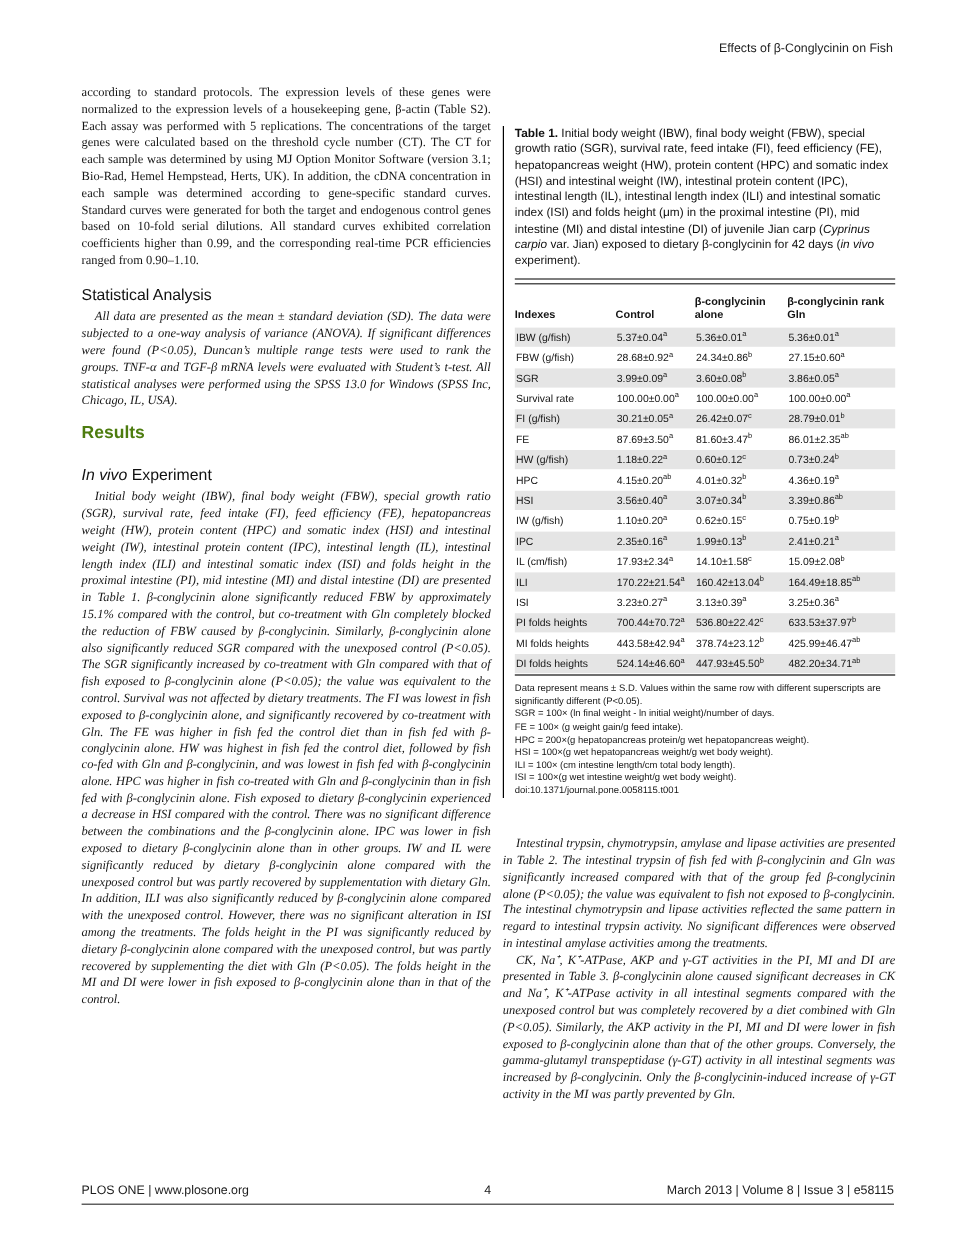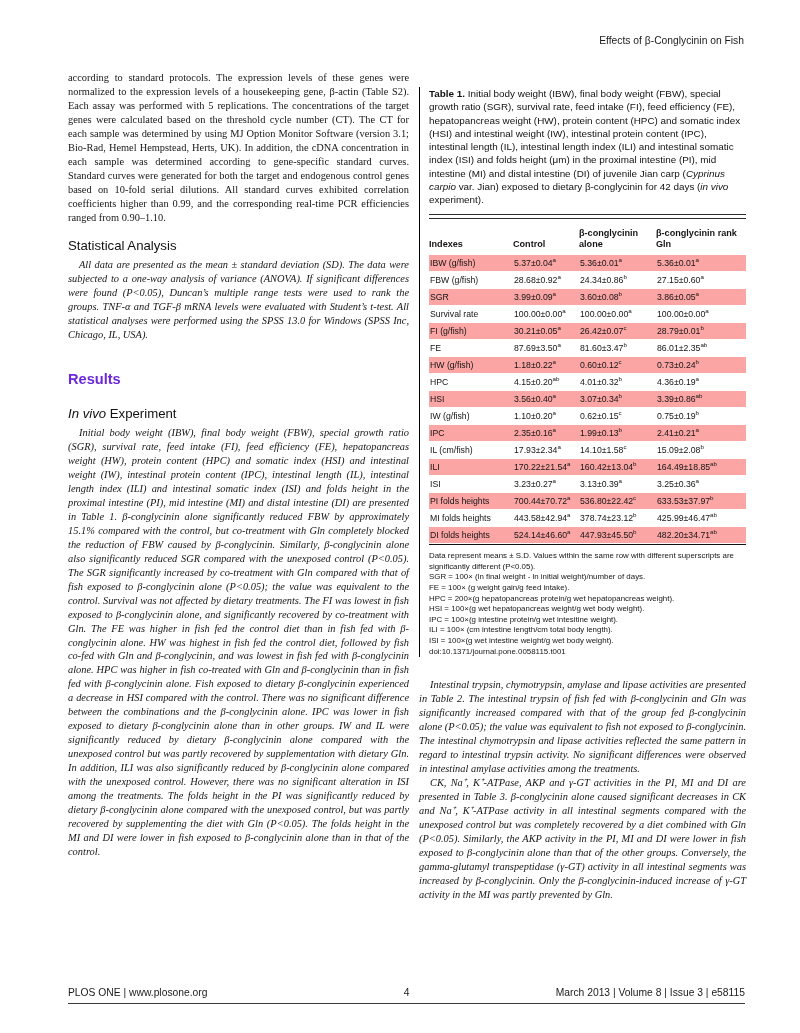--- a/index.html
+++ b/index.html
@@ -6,34 +6,34 @@
   html,body { background:#ffffff; }
   .page {
     position:relative; width:800px; height:1033px; background:#ffffff;
     overflow:hidden; color:#161616;
   }
   .running-head {
     position:absolute; top:35px; right:56px;
     font:10.3px "Liberation Sans", sans-serif; color:#1b1b1b;
   }
   .col-left  { position:absolute; left:68px;  top:71px; width:341px; }
-  .col-right { position:absolute; left:419px; top:53px; width:327px; }
+  .col-right { position:absolute; left:419px; top:71px; width:327px; }
 
   p.body {
     font:10.4px/1.345 "Liberation Serif", serif; text-align:justify;
     color:#161616;
   }
   p.ind { text-indent:11px;font-style:italic; }
   h2.subhead {
     font:13.2px "Liberation Sans", sans-serif; font-weight:normal;
     margin:13px 0 5px; color:#111;
   }
   h1.mainhead {
     font:14.6px "Liberation Sans", sans-serif; font-weight:bold;
-    margin:29px 0 7px; color:#6d28d9;
+    margin:11px 0 7px; color:#4d7c0f;
   }
   .i { font-style:italic; }
   .b { font-weight:bold; }
 
   
   .tableblock { border-left:1px solid #000; padding-left:9px; margin-top:34px; }
   .tcaption { font:9.9px/1.34 "Liberation Sans", sans-serif; color:#111; }
   .rule-thin  { border-top:1px solid #2a2a2a; margin-top:8px; }
   .rule-thin2 { border-top:1px solid #2a2a2a; margin-top:3px; }
   .rule-thick { border-top:1.6px solid #111; }
@@ -41,28 +41,28 @@
   .t1 { font:8.7px "Liberation Sans", sans-serif; color:#141414; margin-top:2px; }
   .thead {
     display:grid; grid-template-columns:84px 66px 77px 1fr;
     font-weight:bold; font-size:9.1px; line-height:1.2;
     align-items:end; padding:7px 0 5px;
   }
   .trow {
     display:grid; grid-template-columns:84px 66px 77px 1fr;
     align-items:center; min-height:16px; margin-bottom:1px;
   }
-  .trow.shade { background:#fca5a5; }
+  .trow.shade { background:#e5e5e5; }
   .trow .td, .trow .tl { padding:2px 2px 2px 1px; white-space:nowrap; }
   .t1 sup { font-size:6.2px; vertical-align:super; line-height:0; }
 
   .fnotes { margin-top:6px; font:7.9px/1.34 "Liberation Sans", sans-serif; color:#161616; }
   .fn-line { }
 
-  .after-table { margin-top:13px; }
+  .after-table { margin-top:24px; }
   .gap8 { height:8px; }
 
   
   .footer {
     position:absolute; left:68px; top:987px; width:677px;
     font:10.3px "Liberation Sans", sans-serif; color:#1b1b1b;
     display:flex; justify-content:space-between; align-items:baseline;
   }
   .footer .center { position:absolute; left:0; right:0; text-align:center; }
   .footer-rule { position:absolute; left:68px; top:1003px; width:677px; border-top:1px solid #3a3a3a; }
@@ -203,21 +203,20 @@
           </div>
         <div class="rule-thick"></div>
       </div>
 
       <div class="fnotes">
           <div class="fn-line">Data represent means ± S.D. Values within the same row with different superscripts are significantly different (P&lt;0.05).</div>
           <div class="fn-line">SGR = 100× (ln final weight - ln initial weight)/number of days.</div>
           <div class="fn-line">FE = 100× (g weight gain/g feed intake).</div>
           <div class="fn-line">HPC = 200×(g hepatopancreas protein/g wet hepatopancreas weight).</div>
           <div class="fn-line">HSI = 100×(g wet hepatopancreas weight/g wet body weight).</div>
-          <div class="fn-line">IPC = 100×(g intestine protein/g wet intesitine weight).</div>
           <div class="fn-line">ILI = 100× (cm intestine length/cm total body length).</div>
           <div class="fn-line">ISI = 100×(g wet intestine weight/g wet body weight).</div>
           <div class="fn-line">doi:10.1371/journal.pone.0058115.t001</div>
         </div>
     </div>
 
     <div class="gap8"></div>
     <p class="body ind after-table">Intestinal trypsin, chymotrypsin, amylase and lipase activities are presented in Table 2. The intestinal trypsin of fish fed with β-conglycinin and Gln was significantly increased compared with that of the group fed β-conglycinin alone (P&lt;0.05); the value was equivalent to fish not exposed to β-conglycinin. The intestinal chymotrypsin and lipase activities reflected the same pattern in regard to intestinal trypsin activity. No significant differences were observed in intestinal amylase activities among the treatments.</p>
     <p class="body ind">CK, Na⁺, K⁺-ATPase, AKP and γ-GT activities in the PI, MI and DI are presented in Table 3. β-conglycinin alone caused significant decreases in CK and Na⁺, K⁺-ATPase activity in all intestinal segments compared with the unexposed control but was completely recovered by a diet combined with Gln (P&lt;0.05). Similarly, the AKP activity in the PI, MI and DI were lower in fish exposed to β-conglycinin alone than that of the other groups. Conversely, the gamma-glutamyl transpeptidase (γ-GT) activity in all intestinal segments was increased by β-conglycinin. Only the β-conglycinin-induced increase of γ-GT activity in the MI was partly prevented by Gln.</p>
   </div>

